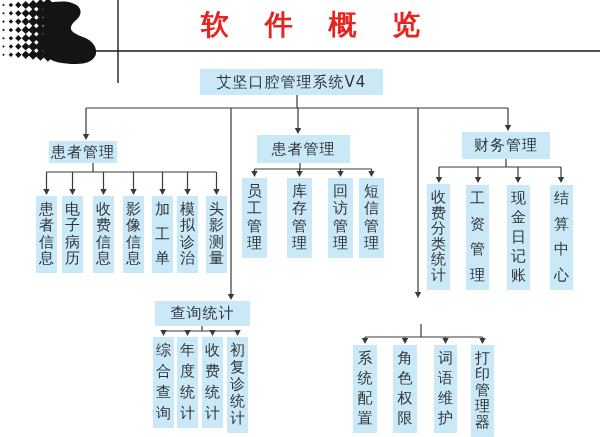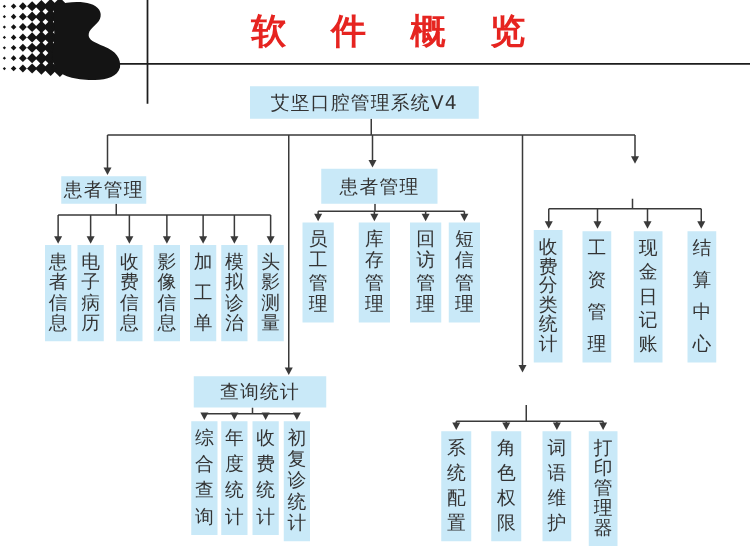--- a/index.html
+++ b/index.html
@@ -138,21 +138,22 @@
         <path d="M479.3,338 L485.7,338 L482.5,344 Z"></path>
       </g>
   </svg>
 
   <div class="page-title">软 件 概 览</div>
 
   <div class="hbox" style="left:200px;top:69px;width:183px;height:26px;">艾坚口腔管理系统V4</div>
 
   <div class="hbox" style="left:49px;top:141px;width:68px;height:22px;">患者管理</div>
   <div class="hbox" style="left:257px;top:135px;width:93px;height:28px;">患者管理</div>
-  <div class="hbox" style="left:155px;top:301px;width:106px;height:25px;">查询统计</div>
+  <div class="hbox" style="left:462px;top:132px;width:88px;height:27px;">财务管理</div>
+  <div class="hbox" style="left:155px;top:301px;width:95px;height:25px;">查询统计</div>
 
   <div class="vbox" style="left:36px;top:196px;width:21px;height:77px;">
       <span>患</span>
       <span>者</span>
       <span>信</span>
       <span>息</span>
     </div>
   <div class="vbox" style="left:62px;top:196px;width:21px;height:77px;">
       <span>电</span>
       <span>子</span>

